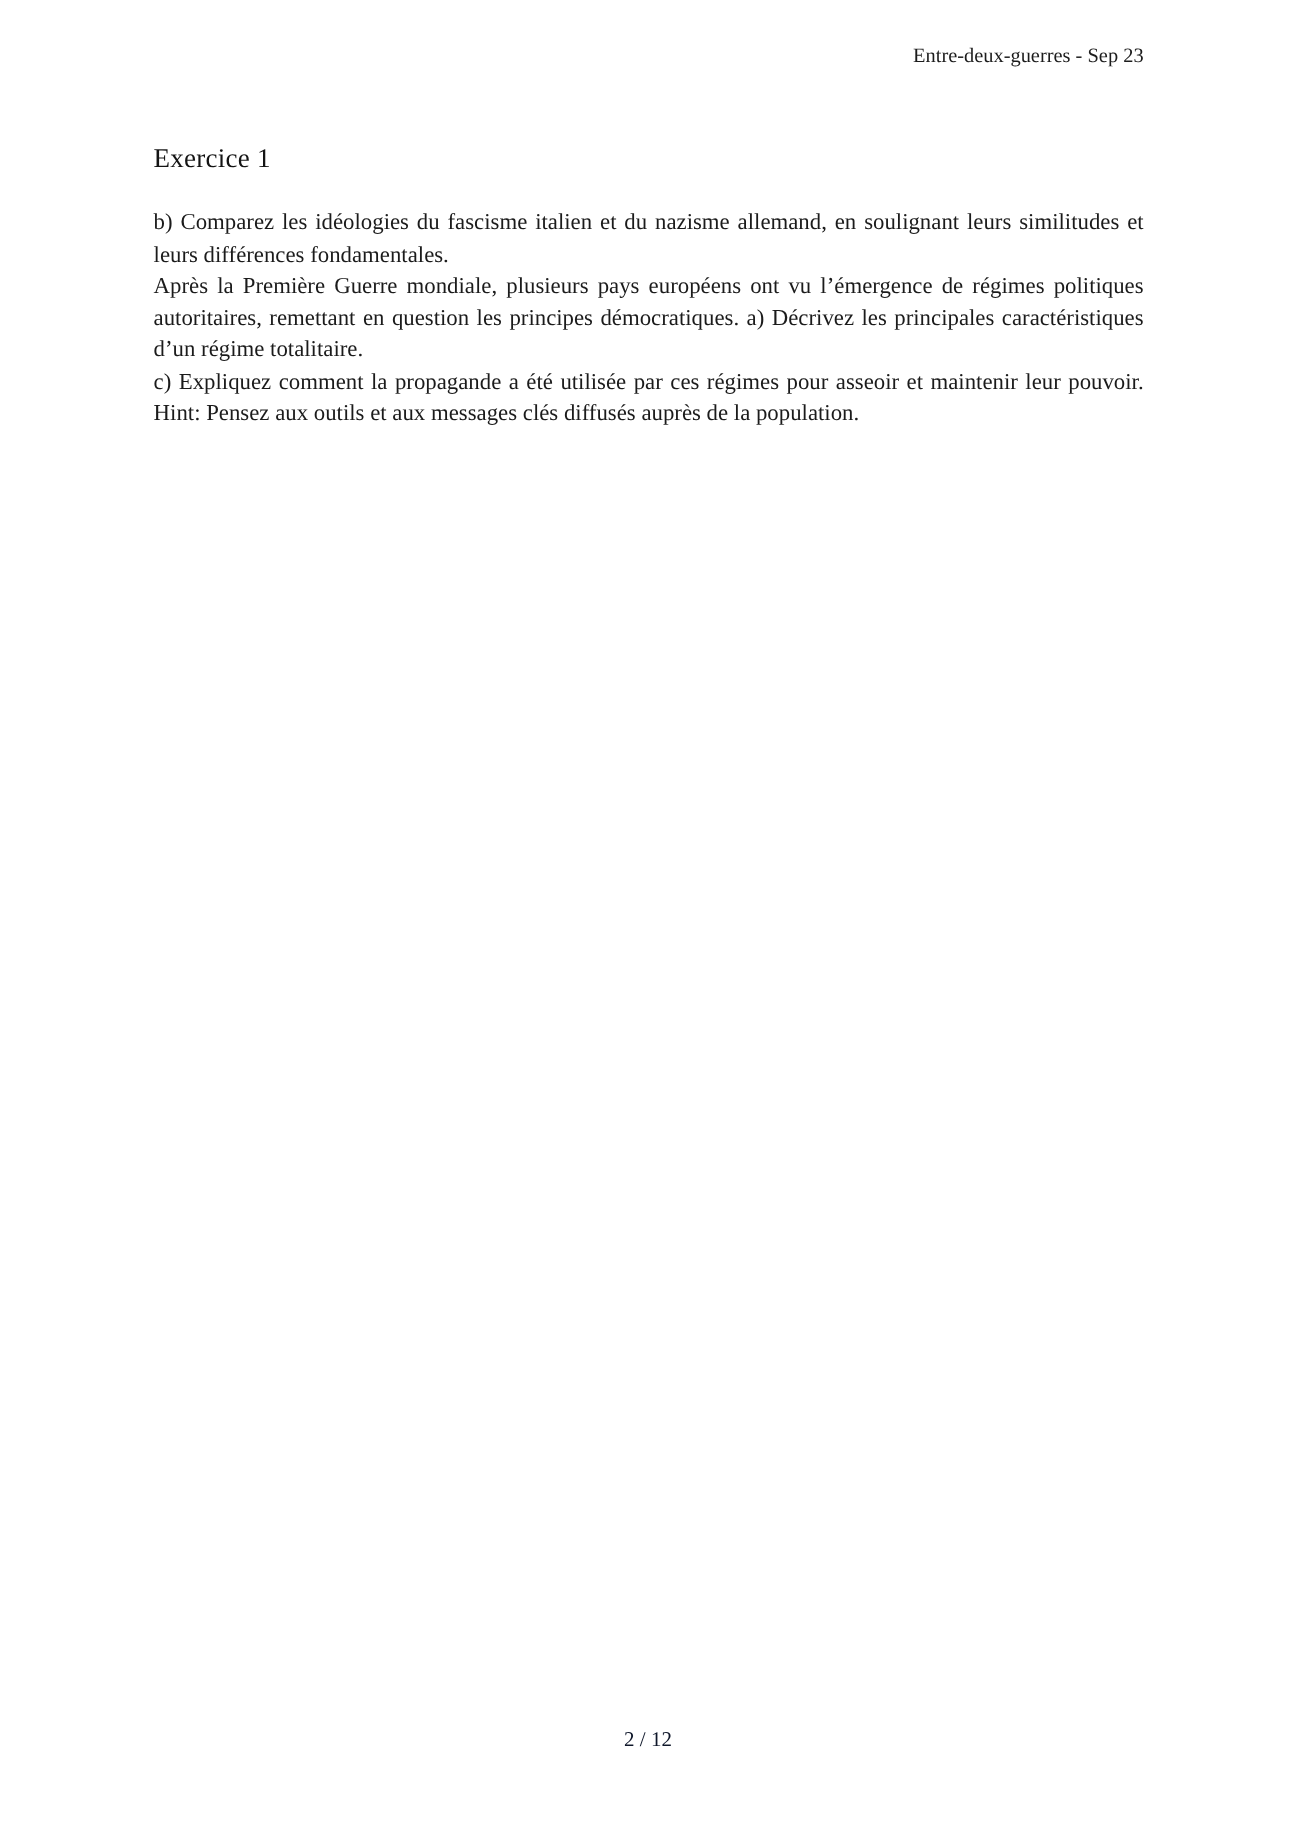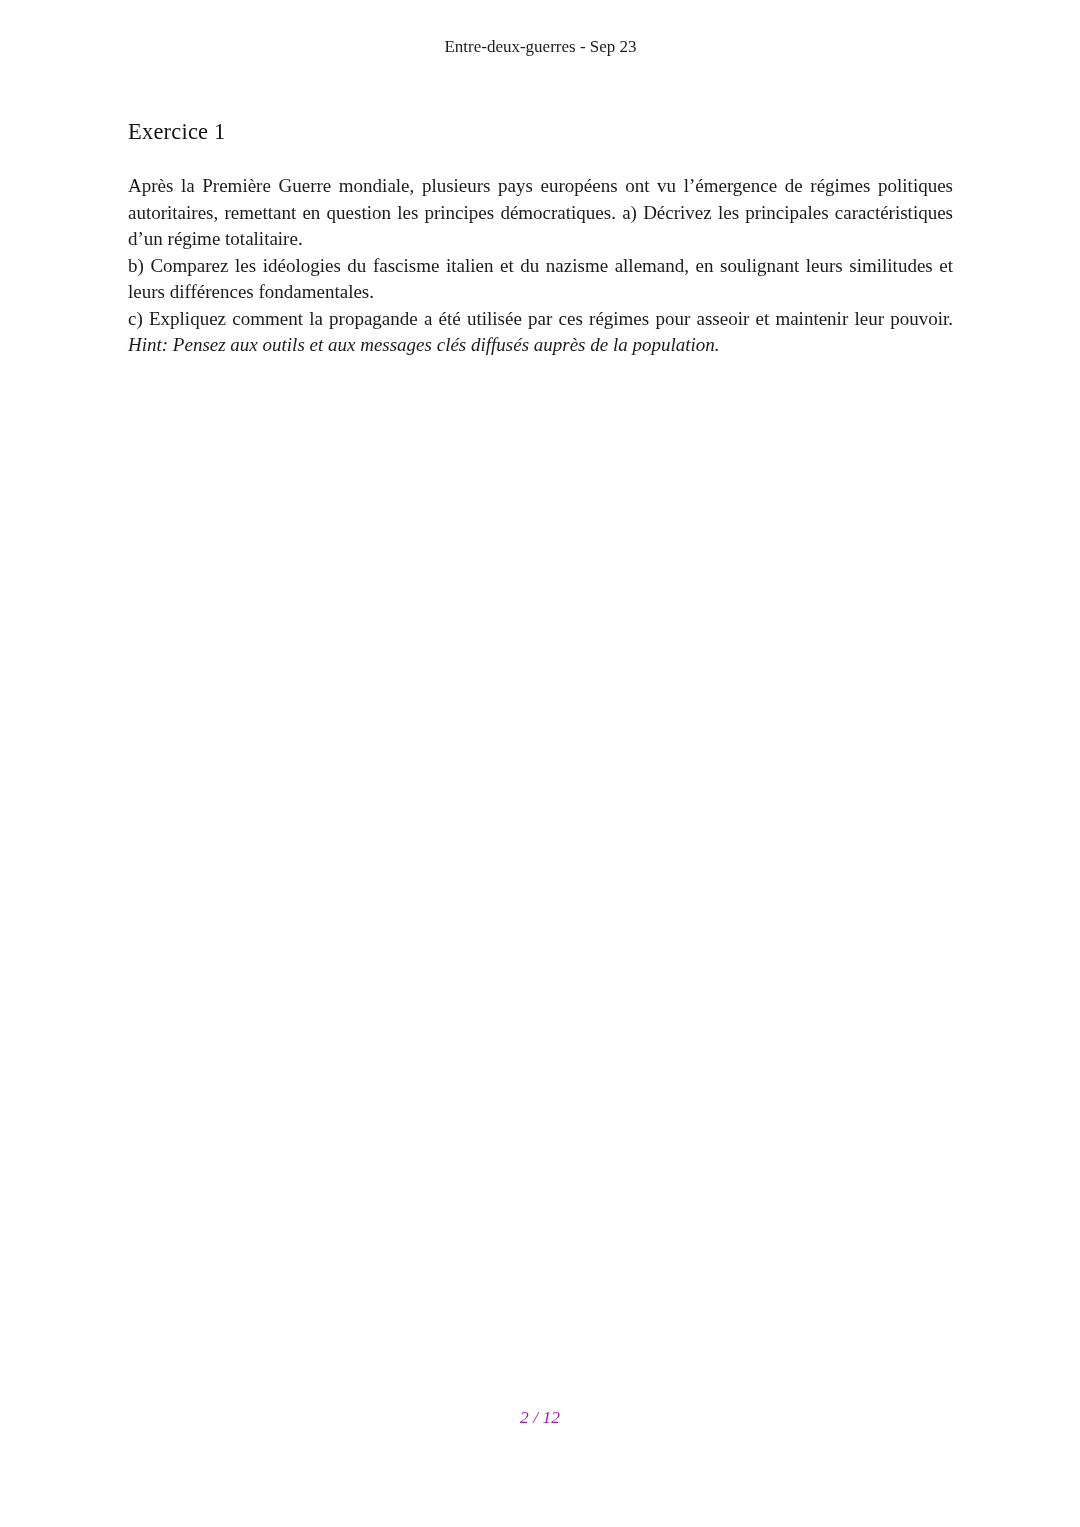--- a/index.html
+++ b/index.html
@@ -18,21 +18,21 @@
   .page {
     position: absolute;
     inset: 0;
     background: #ffffff;
   }
   .running-head {
     position: absolute;
     top: 36px;
     left: 128px;
     right: 127px;
-    text-align: center;
+    text-align: right;
     font-size: 17px;
     line-height: 22px;
     color: #1c1c1c;
   }
   .content {
     position: absolute;
     top: 118px;
     left: 128px;
     width: 825px;
   }
@@ -48,48 +48,46 @@
     font-size: 19px;
     line-height: 26.5px;
     text-align: justify;
     color: #1b1b1b;
   }
   .body-text p {
     margin: 0;
     padding: 0;
   }
   .italic {
-    font-style: italic;
   }
   .page-number {
     position: absolute;
-    top: 1406px;
+    top: 1438px;
     left: 0;
     width: 100%;
     text-align: center;
     font-size: 17.5px;
     line-height: 22px;
-    color: #a21caf;
-    font-style: italic;
+    color: #0f172a;
   }
 </style>
 </head>
 <body>
 
 <div class="page">
 
   <div class="running-head">Entre-deux-guerres - Sep 23</div>
 
   <div class="content">
 
     <h1 class="exercise-title">Exercice 1</h1>
 
     <div class="body-text">
+      <p>b) Comparez les idéologies du fascisme italien et du nazisme allemand, en soulignant leurs similitudes et leurs différences fondamentales.</p>
       <p>Après la Première Guerre mondiale, plusieurs pays européens ont vu l’émergence de régimes politiques autoritaires, remettant en question les principes démocratiques. a) Décrivez les principales caractéris­tiques d’un régime totalitaire.</p>
-      <p>b) Comparez les idéologies du fascisme italien et du nazisme allemand, en soulignant leurs similitudes et leurs différences fondamentales.</p>
       <p><span>c) Expliquez comment la propagande a été utilisée par ces régimes pour asseoir et maintenir leur pouvoir. </span><span class="italic">Hint: Pensez aux outils et aux messages clés diffusés auprès de la population.</span></p>
     </div>
 
   </div>
 
   <div class="page-number">2 / 12</div>
 
 </div>
 
 </body></html>

